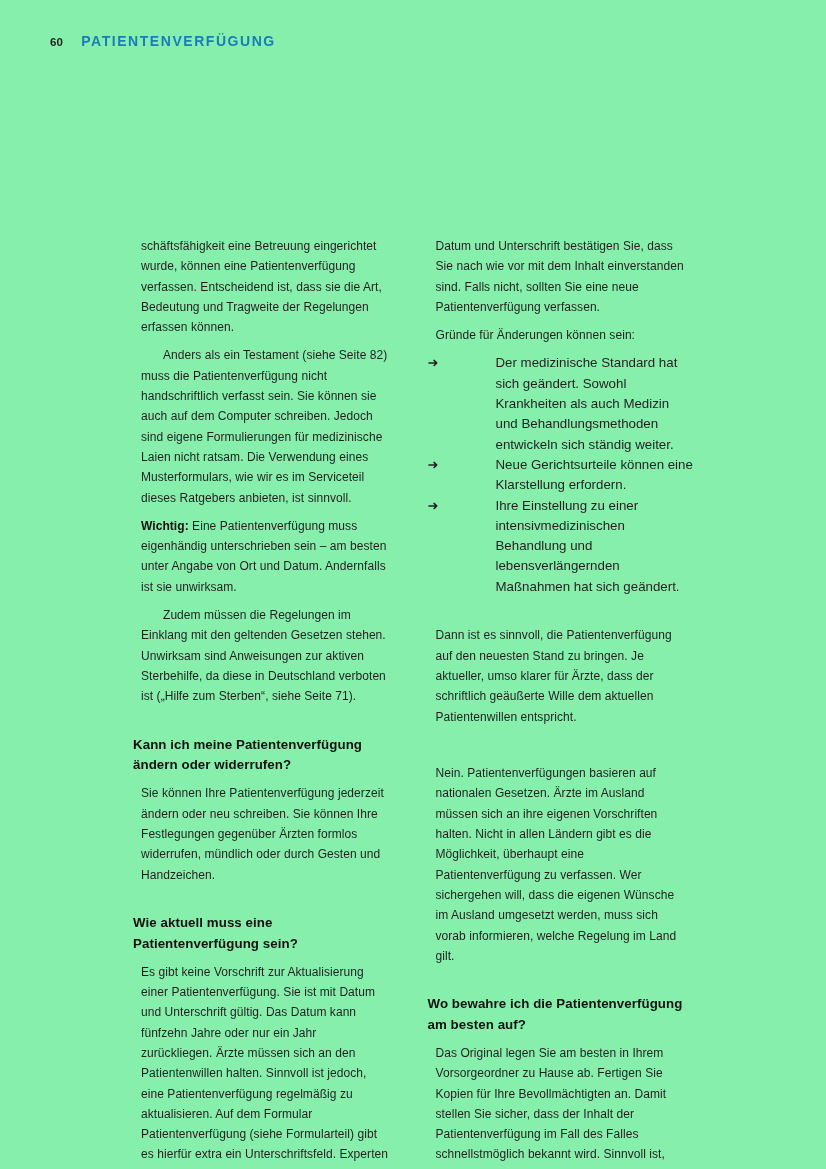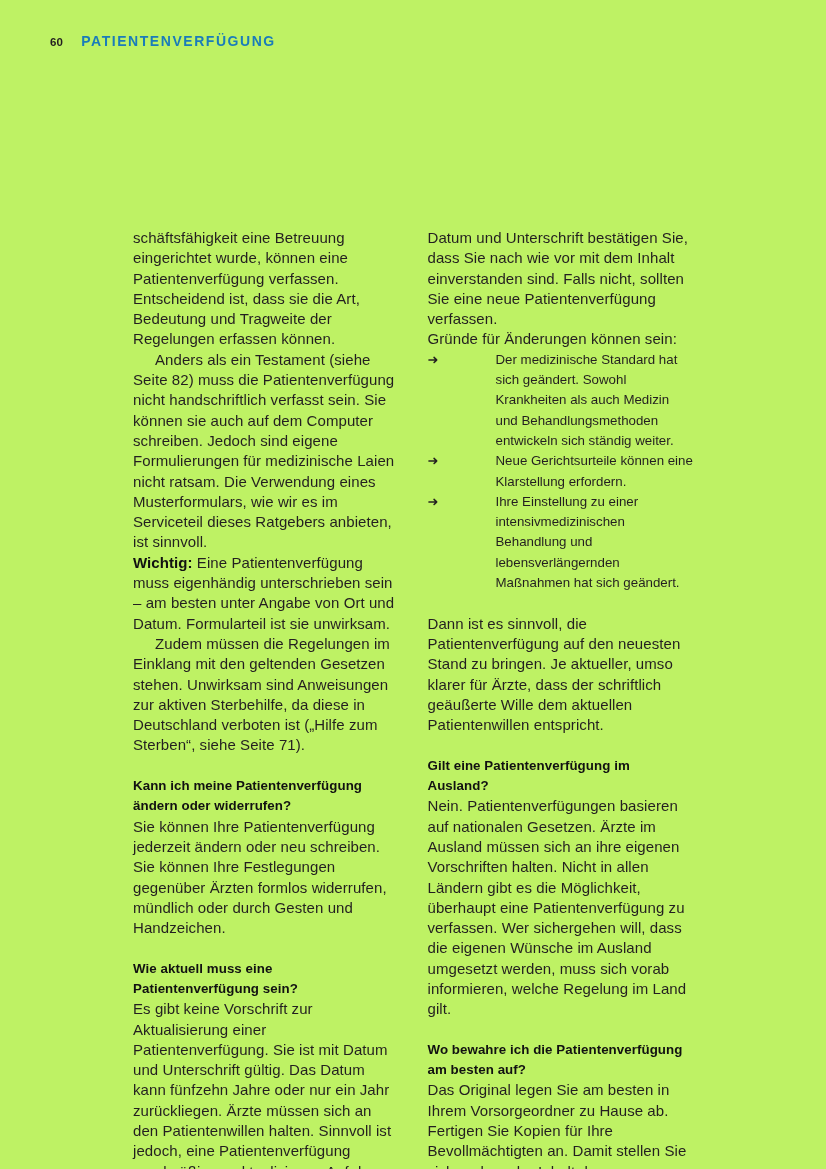--- a/index.html
+++ b/index.html
@@ -12,21 +12,21 @@
     height: 1169px;
     position: relative;
     font-family: "Liberation Sans", sans-serif;
     color: #1c1c1c;
     overflow: hidden;
   }
 
   .page {
     position: absolute;
     inset: 0;
-    background: #bef264;
+    background: #86efac;
   }
 
   
   .running-head {
     position: absolute;
     left: 50px;
     top: 33px;
     display: flex;
     align-items: baseline;
     gap: 18px;
@@ -51,23 +51,23 @@
     top: 228px;
     width: 560px;
     display: flex;
     gap: 29px;
   }
   .col {
     width: 285px;
   }
 
   .para {
-    font-size: 15px;
+    font-size: 12px;
     line-height: 20.3px;
-    margin: 0;
+    margin: 8px;
     color: #231f20;
     letter-spacing: 0.005em;
   }
   .para.indent {
     text-indent: 22px;
   }
   .para + .para {
     margin-top: 0;
   }
 
@@ -128,21 +128,21 @@
   </div>
 
   <div class="columns">
 
     <div class="col">
 
       <p class="para">schäftsfähigkeit eine Betreuung eingerichtet wurde, können eine Patientenverfügung verfassen. Entscheidend ist, dass sie die Art, Bedeutung und Tragweite der Regelungen erfassen können.</p>
 
       <p class="para indent">Anders als ein Testament (siehe Seite 82) muss die Patientenverfügung nicht handschriftlich verfasst sein. Sie können sie auch auf dem Computer schreiben. Jedoch sind eigene Formulierungen für medizinische Laien nicht ratsam. Die Verwendung eines Musterformulars, wie wir es im Serviceteil dieses Ratgebers anbieten, ist sinnvoll.</p>
 
-      <p class="para"><span class="lead-in">Wichtig:</span><span> Eine Patientenverfügung muss eigenhändig unterschrieben sein – am besten unter Angabe von Ort und Datum. Formularteil ist sie unwirksam.</span></p>
+      <p class="para"><span class="lead-in">Wichtig:</span><span> Eine Patientenverfügung muss eigenhändig unterschrieben sein – am besten unter Angabe von Ort und Datum. Andernfalls ist sie unwirksam.</span></p>
 
       <p class="para indent">Zudem müssen die Regelungen im Einklang mit den geltenden Gesetzen stehen. Unwirksam sind Anweisungen zur aktiven Sterbehilfe, da diese in Deutschland verboten ist („Hilfe zum Sterben“, siehe Seite 71).</p>
 
       <div class="gap"></div>
 
       <p class="heading">Kann ich meine Patientenverfügung ändern oder widerrufen?</p>
 
       <p class="para">Sie können Ihre Patientenverfügung jederzeit ändern oder neu schreiben. Sie können Ihre Festlegungen gegenüber Ärzten formlos widerrufen, mündlich oder durch Gesten und Handzeichen.</p>
 
       <div class="gap"></div>
@@ -172,21 +172,20 @@
           <span class="bullet-text">Ihre Einstellung zu einer intensivmedizinischen Behandlung und lebensverlängernden Maßnahmen hat sich geändert.</span>
         </li>
       </ul>
 
       <div class="gap-small"></div>
 
       <p class="para">Dann ist es sinnvoll, die Patientenverfügung auf den neuesten Stand zu bringen. Je aktueller, umso klarer für Ärzte, dass der schriftlich geäußerte Wille dem aktuellen Patientenwillen entspricht.</p>
 
       <div class="gap"></div>
 
-      <p class="heading">Gilt eine Patientenverfügung im Ausland?</p>
 
       <p class="para">Nein. Patientenverfügungen basieren auf nationalen Gesetzen. Ärzte im Ausland müssen sich an ihre eigenen Vorschriften halten. Nicht in allen Ländern gibt es die Möglichkeit, überhaupt eine Patientenverfügung zu verfassen. Wer sichergehen will, dass die eigenen Wünsche im Ausland umgesetzt werden, muss sich vorab informieren, welche Regelung im Land gilt.</p>
 
       <div class="gap"></div>
 
       <p class="heading">Wo bewahre ich die Patientenverfügung am besten auf?</p>
 
       <p class="para">Das Original legen Sie am besten in Ihrem Vorsorgeordner zu Hause ab. Fertigen Sie Kopien für Ihre Bevollmächtigten an. Damit stellen Sie sicher, dass der Inhalt der Patientenverfügung im Fall des Falles schnellstmöglich bekannt wird. Sinnvoll ist, Dokumente wie eine Vorsorgevollmacht und Patientenverfügung beim Zentralen Vorsorgeregister zu registrieren („Eintrag im Zentralen Vorsorgeregister“, siehe Seite 34).</p>
     </div>
 

